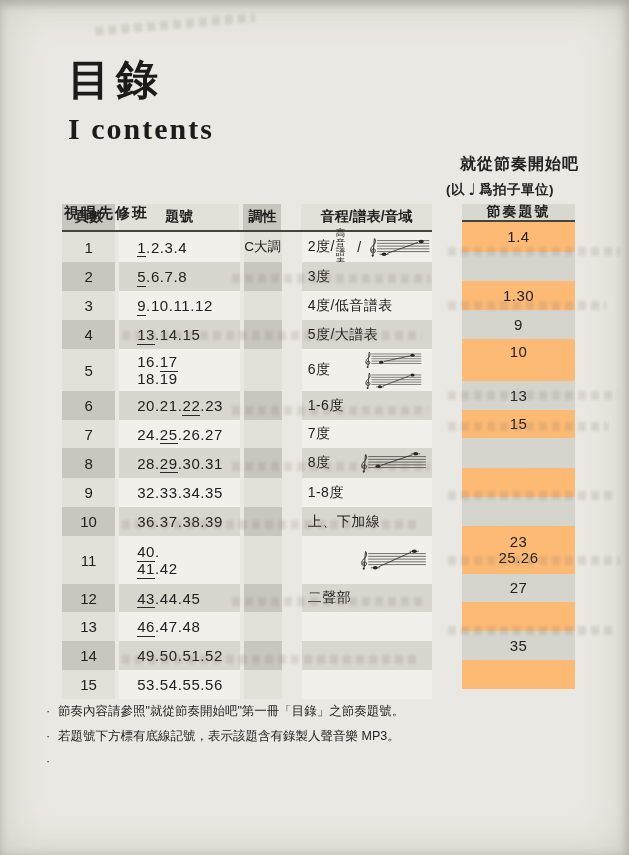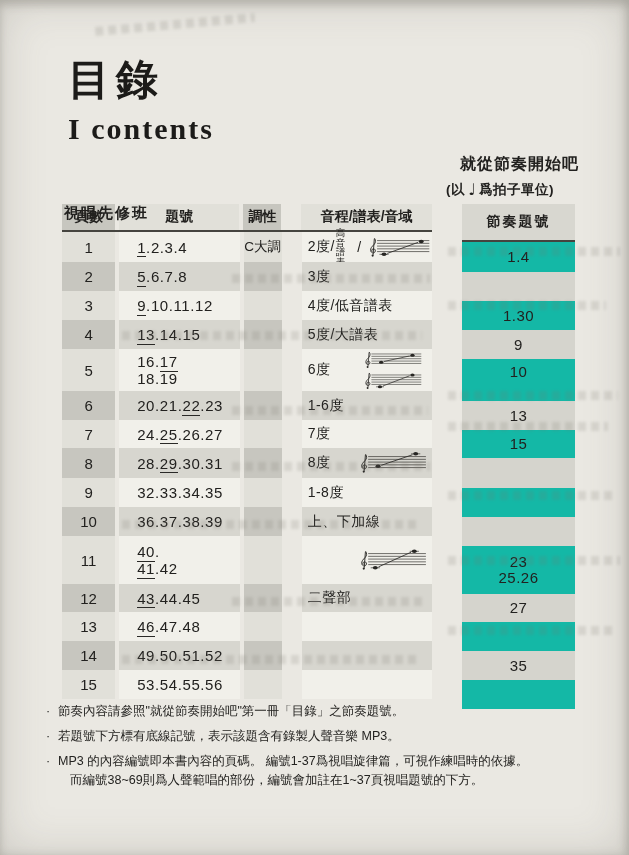--- a/index.html
+++ b/index.html
@@ -32,23 +32,23 @@
   .cell{box-sizing:border-box;}
   .c1{width:56px;margin-right:4px;display:flex;align-items:center;justify-content:center;}
   .c2{width:126px;margin-right:4px;padding-left:18px;display:flex;flex-direction:column;justify-content:center;}
   .c3{width:40px;margin-right:20px;display:flex;align-items:center;justify-content:center;white-space:nowrap;}
   .c4{width:137px;display:flex;align-items:center;padding-left:6px;}
   .lt1{background:#e1e0d9;}
   .lt2{background:#f1f0ea;}
   .dk1{background:#c7c6bf;}
   .dk2{background:#d7d6cf;}
   .rcell{width:113px;display:flex;flex-direction:column;align-items:center;justify-content:center;box-sizing:border-box;}
-  .rlt{background:#14b8a6;}
+  .rlt{background:#fdba74;}
   .rdk{background:#d5d4cd;}
-  .rhd{background:#d8d7d0;display:flex;align-items:center;justify-content:center;height:36px;font-weight:bold;font-size:14px;letter-spacing:2px;}
+  .rhd{background:#d8d7d0;display:flex;align-items:center;justify-content:center;height:16px;font-weight:bold;font-size:14px;letter-spacing:2px;}
   .pagenum{font-size:15px;}
   .titleline{font-size:15px;letter-spacing:.6px;line-height:17px;white-space:nowrap;}
   .uline{border-bottom:1.2px solid #2a2927;padding-bottom:.5px;}
   .keytxt{font-size:13.5px;font-weight:normal;}
   .rangetxt{font-size:14px;letter-spacing:.5px;white-space:nowrap;}
   .stack{display:flex;flex-direction:column;font-size:9.5px;line-height:9.5px;letter-spacing:1px;margin:0 1px;}
   .staff{display:block;}
   .staff-right{margin-left:auto;margin-right:2px;}
   .staffcol{margin-left:auto;margin-right:2px;display:flex;flex-direction:column;gap:2px;}
   .rhythmtxt{font-size:15px;letter-spacing:.5px;line-height:16px;text-align:left;}
@@ -394,24 +394,20 @@
       </div>
     </div>
     <div class="fnote">
       <span class="bullet">·</span>
       <div>
         <div>若題號下方標有底線記號，表示該題含有錄製人聲音樂 MP3。</div>
       </div>
     </div>
     <div class="fnote">
       <span class="bullet">·</span>
-      <div>
-        <div>MP3 的內容編號即本書內容的頁碼。 編號1-37爲視唱旋律篇，可視作練唱時的依據。</div>
-        <div class="fl2">而編號38~69則爲人聲範唱的部份，編號會加註在1~37頁視唱題號的下方。</div>
-      </div>
     </div>
   </div>
 
 <div class="bleed" style="left: 95px; top: 20px; width: 160px; transform: rotate(-5deg);"></div>
 <div class="bleed" style="left: 448px; top: 247px; width: 172px;"></div>
 <div class="bleed" style="left: 232px; top: 274px; width: 198px;"></div>
 <div class="bleed" style="left: 448px; top: 301px; width: 158px;"></div>
 <div class="bleed" style="left: 122px; top: 331px; width: 300px;"></div>
 <div class="bleed" style="left: 448px; top: 391px; width: 170px;"></div>
 <div class="bleed" style="left: 232px; top: 406px; width: 196px;"></div>

